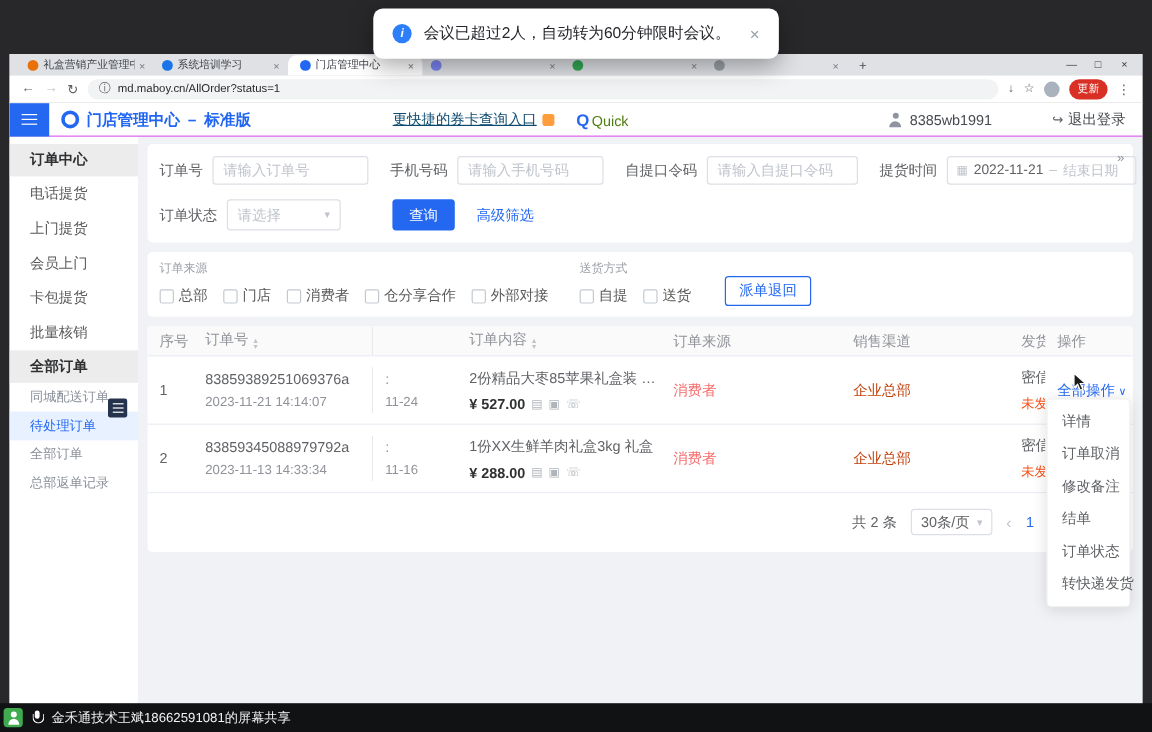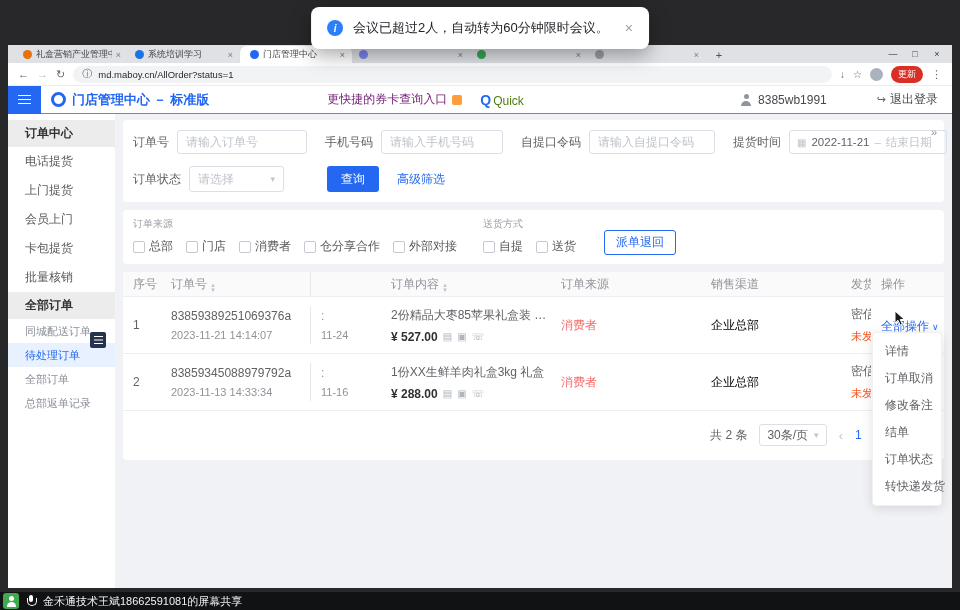--- a/index.html
+++ b/index.html
@@ -31,21 +31,21 @@
   .kebab { color:#5f6368; font-size:11px; }
 
   
   .appheader { height:28px; background:#fff; display:flex; align-items:center; flex:none; border-bottom:1px solid #d946ef; }
   .hamburger { width:33px; height:28px; background:#2468f2; display:flex; align-items:center; justify-content:center; flex:none; }
   .ham-lines { position:relative; width:13px; height:10px; }
   .ham-lines::before { content:""; position:absolute; top:0; left:0; width:13px; height:1.6px; background:#fff; box-shadow:0 4px 0 #fff, 0 8px 0 #fff; }
   .brand { display:flex; align-items:center; gap:6px; margin-left:10px; }
   .logo { width:15px; height:15px; border:3px solid #2468f2; border-radius:50%; }
   .app-title { font-size:13px; font-weight:bold; color:#2166f3; white-space:nowrap; }
-  .coupon-link { margin-left:118px; display:flex; align-items:center; gap:5px; font-size:12px; color:#701a75; white-space:nowrap; }
+  .coupon-link { margin-left:118px; display:flex; align-items:center; gap:5px; font-size:12px; color:#0c4a6e; white-space:nowrap;text-decoration:underline; }
   .ticket-icon { width:10px; height:10px; background:#ff9d3c; border-radius:2px; }
   .quick { margin-left:18px; display:flex; align-items:baseline; gap:2px; }
   .q-logo { color:#2468f2; font-weight:bold; font-size:14px; }
   .q-name { color:#4d7c0f; font-size:12px; }
   .user { margin-left:auto; display:flex; align-items:center; gap:6px; font-size:12px; color:#45494e; }
   .person-icon { width:12px; height:12px; position:relative; }
   .person-icon::before { content:""; position:absolute; top:0; left:3.5px; width:5px; height:5px; border-radius:50%; background:#8f959e; }
   .person-icon::after { content:""; position:absolute; bottom:0; left:1px; width:10px; height:5px; border-radius:5px 5px 0 0; background:#8f959e; }
   .logout { margin-left:50px; margin-right:14px; display:flex; align-items:center; gap:4px; font-size:12px; color:#45494e; white-space:nowrap; }
   .logout-ic { color:#5f6368; font-size:11px; }
@@ -97,21 +97,21 @@
   .sorters { display:inline-flex; flex-direction:column; margin-left:3px; vertical-align:1px; }
   .sorters span { font-size:6px; line-height:5px; color:#c0c4cc; }
   .trow { border-bottom:1px solid #ebeef5; padding:9px 0; }
   .fixed-edge { box-shadow:inset -1px 0 0 #e8e8e8; align-self:stretch; display:flex; flex-direction:column; justify-content:center; }
   .l1 { font-size:12px; color:#606266; white-space:nowrap; overflow:hidden; text-overflow:ellipsis; }
   .l2 { font-size:11px; color:#909399; margin-top:6px; white-space:nowrap; }
   .price-line { display:flex; align-items:center; gap:5px; margin-top:6px; }
   .price { font-size:12px; font-weight:bold; color:#303133; }
   .mini-ic { font-size:10px; color:#b0b5bc; }
   .src-tag { font-size:12px; color:#f56c6c; }
-  .plain { font-size:12px; color:#000000; }
+  .plain { font-size:12px; color:#c2410c; }
   .ship1 { font-size:12px; color:#606266; white-space:nowrap; }
   .ship2 { font-size:11px; color:#fa541c; margin-top:6px; white-space:nowrap; }
   .op-link { font-size:12px; color:#2468f2; white-space:nowrap; }
   .op-caret { font-size:9px; color:#2468f2; margin-left:3px; }
 
   .pagination { display:flex; justify-content:flex-end; align-items:center; gap:12px; padding:13px 66px 10px 0; font-size:12px; color:#606266; }
   .psize { border:1px solid #dcdfe6; border-radius:3px; height:22px; display:flex; align-items:center; gap:6px; padding:0 7px; }
   .pg-prev { color:#c0c4cc; font-size:13px; }
   .pg-cur { color:#2468f2; }
   .pg-next { color:#606266; font-size:13px; }
@@ -120,21 +120,21 @@
   .menu-item { padding:5px 12px; font-size:12px; color:#606266; white-space:nowrap; }
 
   .cursor { position:absolute; left:778px; top:196px; z-index:9; }
 
   
   .toast { position:absolute; left:50%; top:7px; transform:translateX(-50%); height:42px; display:flex; align-items:center; gap:10px; background:#fff; border-radius:8px; padding:0 16px; box-shadow:0 6px 20px rgba(0,0,0,.35); z-index:20; white-space:nowrap; }
   .toast-ic { width:16px; height:16px; border-radius:50%; background:#2d7ff9; color:#fff; font-size:10px; font-weight:bold; font-style:italic; display:flex; align-items:center; justify-content:center; flex:none; }
   .toast-text { font-size:13px; color:#23252a; }
   .toast-x { font-size:14px; color:#9aa0a8; margin-left:6px; }
 
-  .sharebar { position:absolute; left:0; bottom:0; width:960px; height:18px; background:#111214; display:flex; align-items:center; gap:7px; padding-left:3px; z-index:15; }
+  .sharebar { position:absolute; left:0; bottom:0; width:960px; height:24px; background:#111214; display:flex; align-items:center; gap:7px; padding-left:3px; z-index:15; }
   .share-avatar { width:16px; height:16px; border-radius:3px; background:#3faa4e; position:relative; flex:none; }
   .share-avatar::before { content:""; position:absolute; top:2.5px; left:5.5px; width:5px; height:5px; border-radius:50%; background:#fff; }
   .share-avatar::after { content:""; position:absolute; bottom:2px; left:3.5px; width:9px; height:5px; border-radius:5px 5px 0 0; background:#fff; }
   .mic-icon { width:10px; height:14px; position:relative; flex:none; }
   .mic-icon::before { content:""; position:absolute; left:3px; top:1px; width:4px; height:7px; background:#fff; border-radius:2px; }
   .mic-icon::after { content:""; position:absolute; left:1px; top:4px; width:8px; height:7px; border:1px solid #fff; border-top:none; border-radius:0 0 5px 5px; }
   .share-text { font-size:11px; color:#f2f2f2; }
 </style>
 </head>
 <body>

